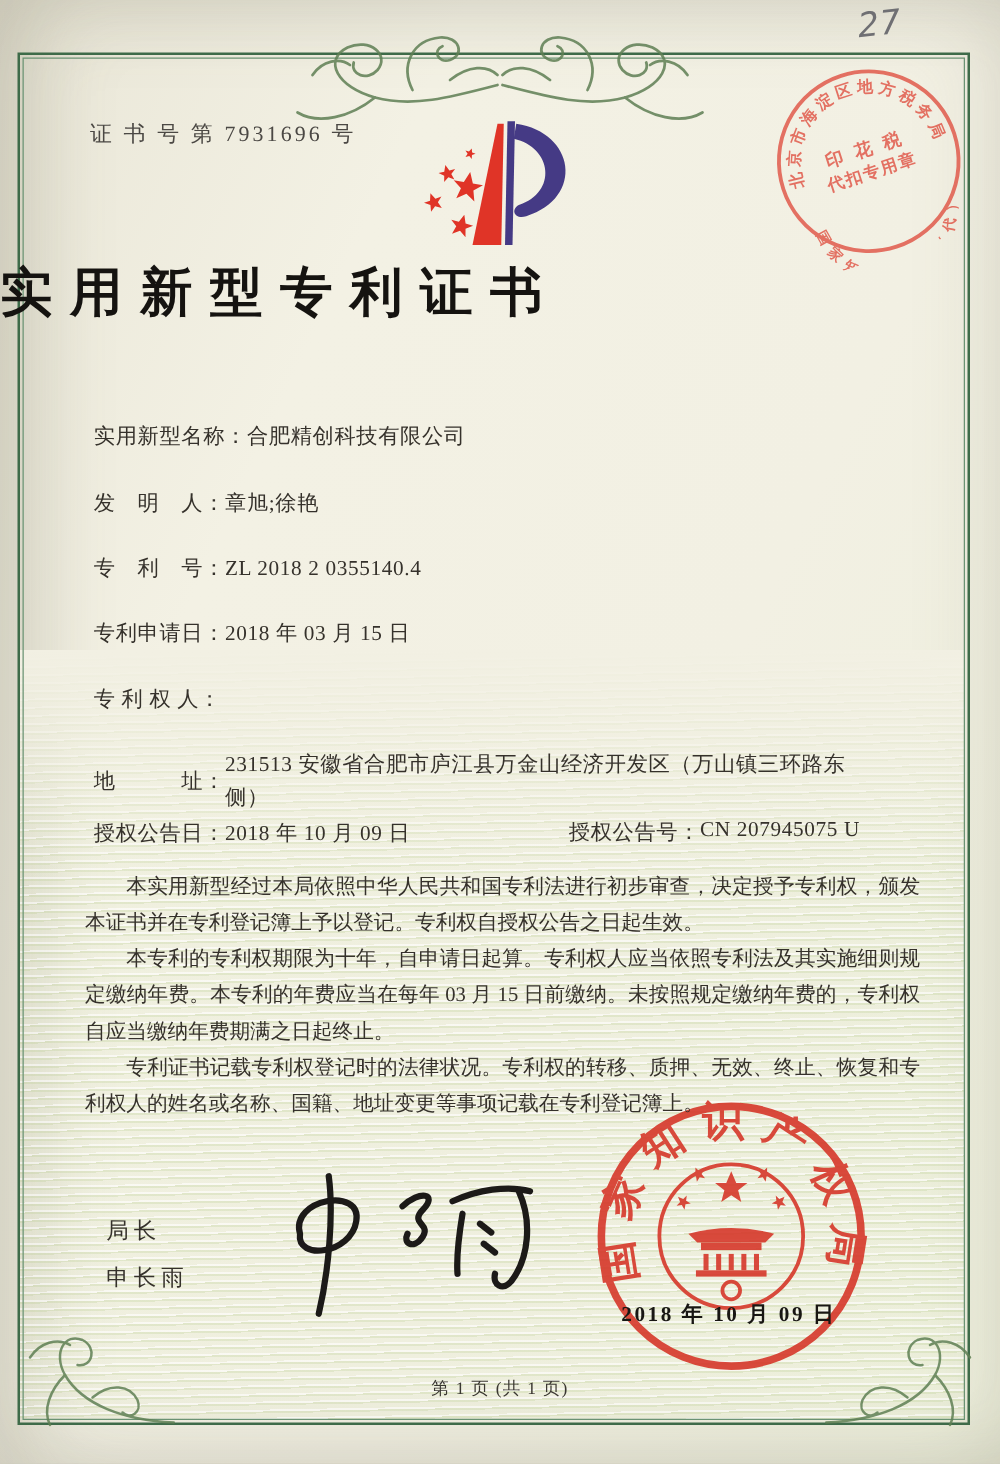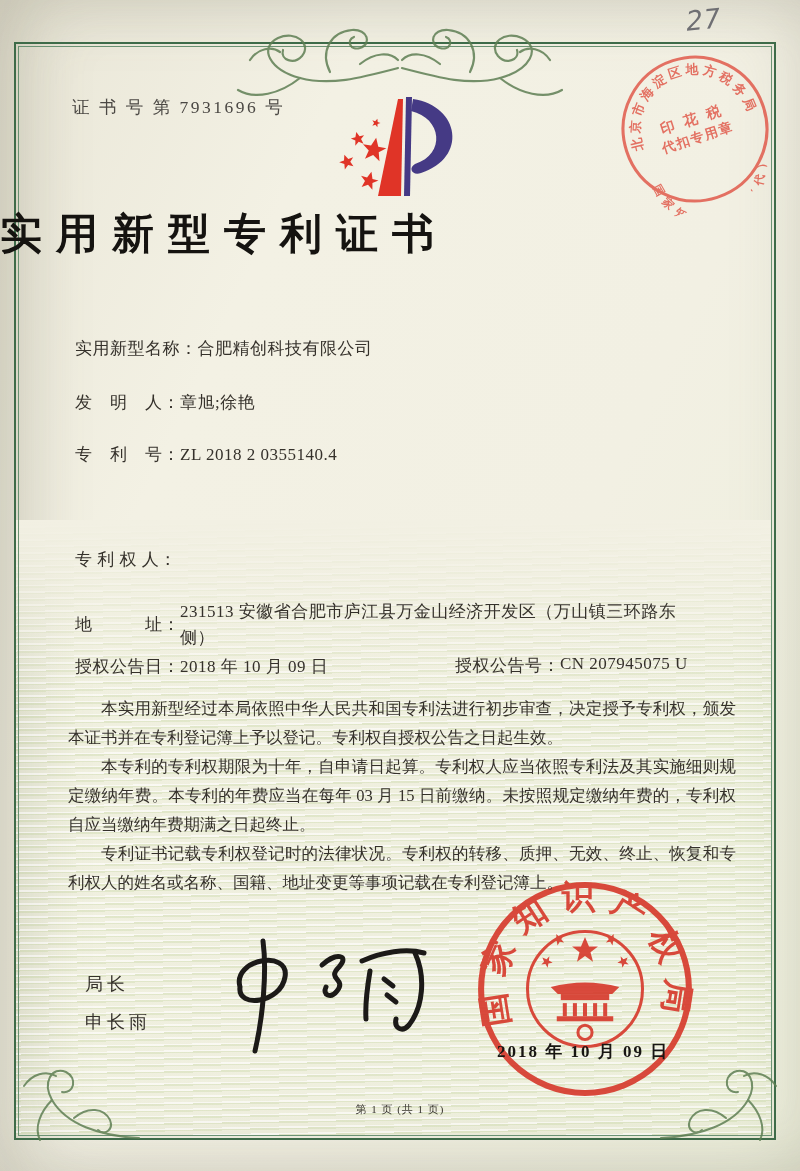--- a/index.html
+++ b/index.html
@@ -32,21 +32,21 @@
   .row1{top:336px}.row2{top:390px}.row3{top:442px}.row4{top:494px}
   .row5{top:547px}.row6{top:599px}.row7{top:654px}
   .row7b{position:absolute;left:455px;top:654px;z-index:3;display:flex;font-size:17px;letter-spacing:.5px;}
   .body-text{position:absolute;left:68px;top:694px;width:668px;z-index:3;font-size:16.5px;line-height:1.76;text-align:justify;}
   .body-text p{margin:0;text-indent:2em;}
   .sig-title{position:absolute;left:85px;top:972px;z-index:3;font-size:18px;letter-spacing:4px;}
   .sig-name{position:absolute;left:85px;top:1010px;z-index:3;font-size:18px;letter-spacing:4px;}
   .signature-svg{position:absolute;left:210px;top:935px;width:240px;height:125px;z-index:3;}
   .official-seal{position:absolute;left:472px;top:876px;width:226px;height:226px;z-index:2;opacity:.9;}
   .seal-date{position:absolute;left:497px;top:1040px;z-index:4;font-size:17px;font-weight:700;letter-spacing:2px;color:#181613;}
-  .footer{position:absolute;left:0;top:1102px;width:100%;text-align:center;z-index:3;font-size:11px;letter-spacing:1px;color:#3a3731;}
+  .footer{position:absolute;left:0;top:1102px;width:100%;text-align:center;z-index:3;font-size:14px;letter-spacing:1px;color:#3a3731;}
   .corner{position:absolute;z-index:2;width:140px;height:92px;}
   .corner-bl{left:4px;top:1052px;}
   .corner-br{left:656px;top:1052px;transform:scale(-1,1);}
   .seal-red{fill:#d6382a;}
   .seal-stroke{stroke:#d6382a;fill:none;}
   .stamp-red{fill:#e05546;}
   text{font-family:"Liberation Serif","DejaVu Serif",serif;}
 </style>
 </head>
 <body>
@@ -127,20 +127,24 @@
     <span class="lbl">实用新型名称：</span>
     <span class="val">合肥精创科技有限公司</span>
   </div>
   <div class="field-row row2">
     <span class="lbl">发　明　人：</span>
     <span class="val">章旭;徐艳</span>
   </div>
   <div class="field-row row3">
     <span class="lbl">专　利　号：</span>
     <span class="val">ZL 2018 2 0355140.4</span>
+  </div>
+  <div class="field-row row4">
+    <span class="lbl">专利申请日：</span>
+    <span class="val">2018 年 03 月 15 日</span>
   </div>
   <div class="field-row row5">
     <span class="lbl">专 利 权 人：</span>
   </div>
   <div class="field-row row6">
     <span class="lbl">地　　　址：</span>
     <span class="val">231513 安徽省合肥市庐江县万金山经济开发区（万山镇三环路东侧）</span>
   </div>
   <div class="field-row row7">
     <span class="lbl">授权公告日：</span>

